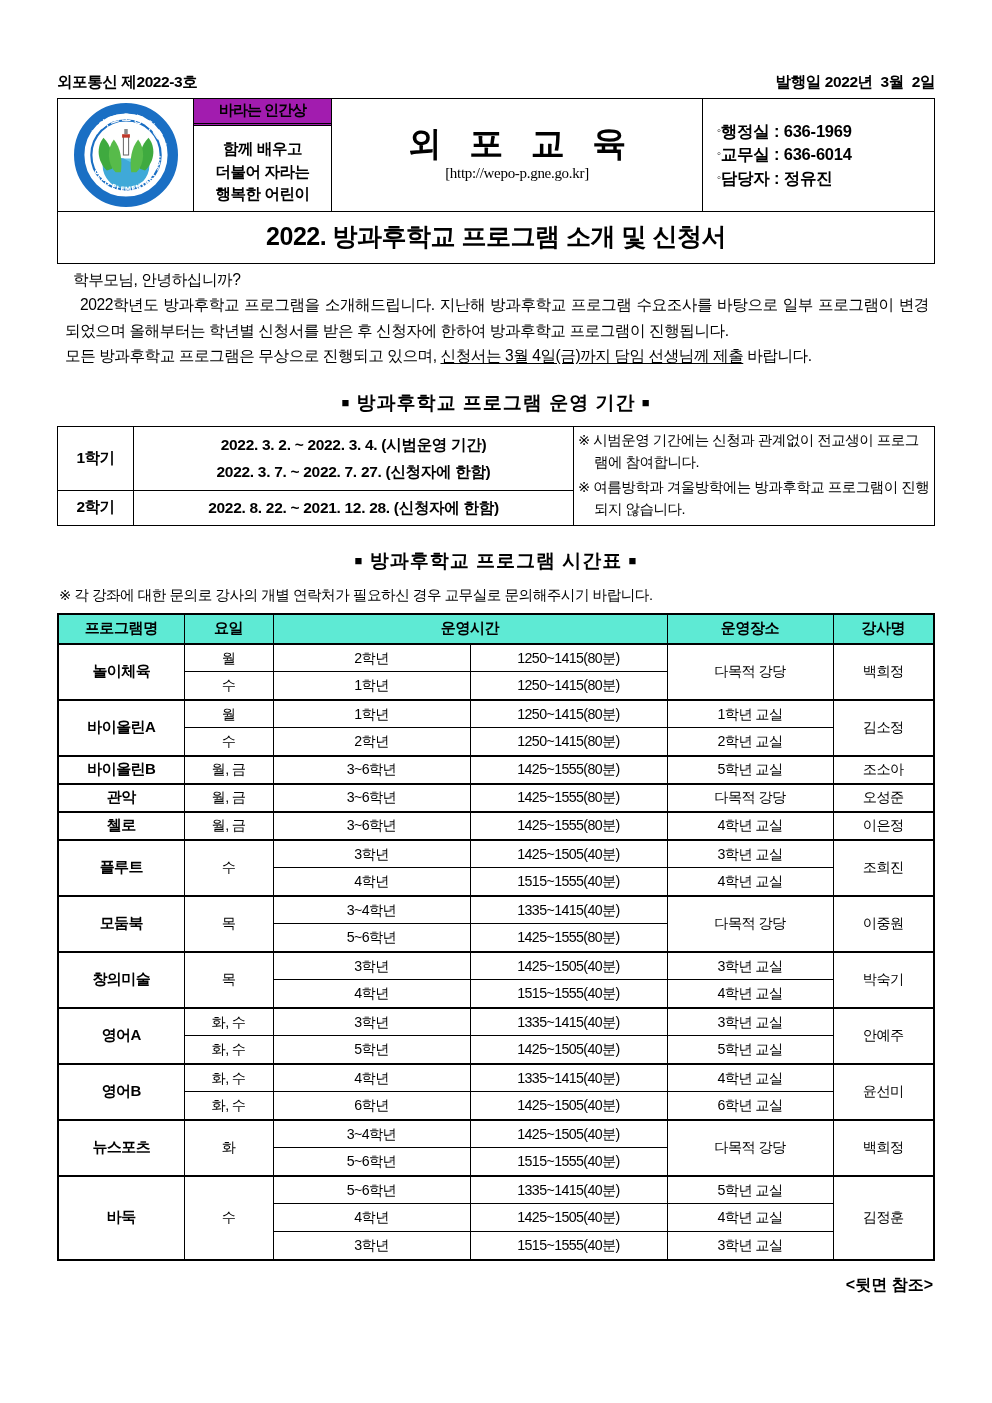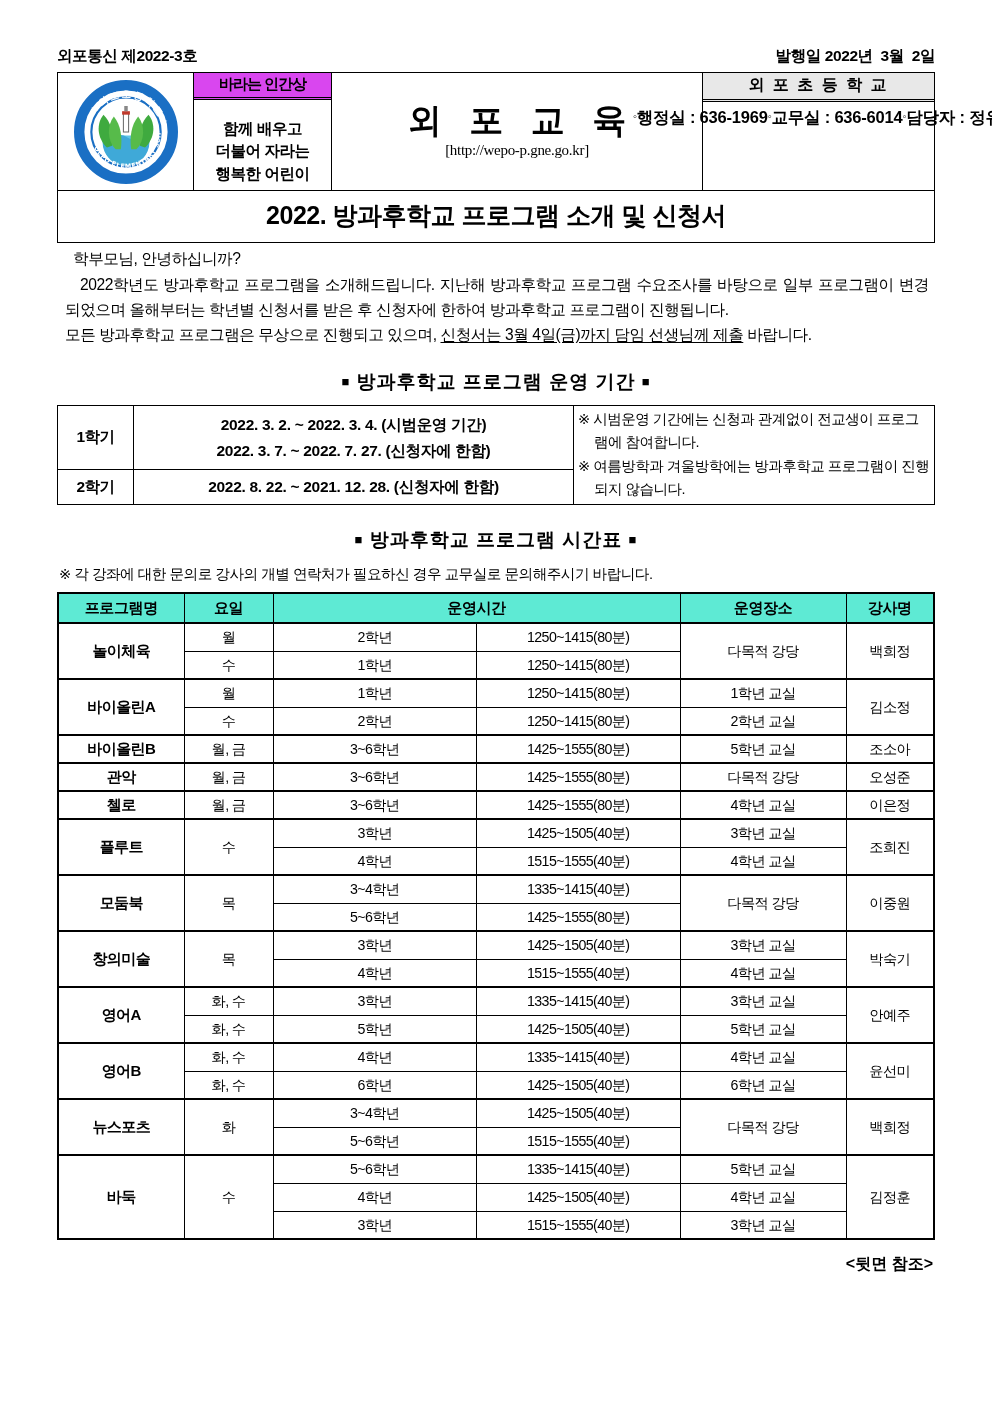--- a/index.html
+++ b/index.html
@@ -24,21 +24,21 @@
   }
 
   
   .issue-line {
     display: flex;
     justify-content: space-between;
     align-items: flex-end;
     font-size: 15.5px;
     font-weight: bold;
     letter-spacing: -0.4px;
-    padding-top: 46px;
+    padding-top: 72px;
     padding-bottom: 5px;
   }
   .issue-line .right { white-space: pre; }
 
   
   .masthead {
     border: 1.6px solid #000;
     display: flex;
     width: 878px;
   }
@@ -50,39 +50,39 @@
     justify-content: center;
     padding: 4px 0;
   }
   .mh-vision {
     width: 138px;
     border-right: 1.6px solid #000;
     display: flex;
     flex-direction: column;
   }
   .mh-vision-head {
-    background: #d946ef;
+    background: #a21caf;
     border-bottom: 3px double #000;
     text-align: center;
     font-weight: bold;
     font-size: 15px;
     letter-spacing: -1px;
     padding: 2px 0 3px;
   }
   .mh-vision-body {
     flex: 1;
     display: flex;
     flex-direction: column;
     align-items: center;
     justify-content: center;
     font-weight: bold;
     font-size: 15.5px;
     line-height: 1.45;
     letter-spacing: -0.5px;
-    padding: 18px 0 5px;
+    padding: 12px 0 5px;
   }
   .mh-center {
     flex: 1;
     border-right: 1.6px solid #000;
     display: flex;
     flex-direction: column;
     align-items: center;
     justify-content: center;
     padding-bottom: 4px;
   }
@@ -110,21 +110,21 @@
     text-align: center;
     font-weight: bold;
     font-size: 16px;
     letter-spacing: 2px;
     padding: 2px 0 3px;
   }
   .mh-contact-body {
     flex: 1;
     padding: 4px 0 4px 14px;
     display: flex;
-    flex-direction: row;
+    flex-direction: column;
     justify-content: center;
   }
   .mh-contact-body div {
     font-size: 16.5px;
     font-weight: bold;
     letter-spacing: -0.2px;
     line-height: 1.42;
     white-space: pre;
   }
   .bullet { font-size: 11px; vertical-align: 3px; }
@@ -224,21 +224,21 @@
     font-weight: bold;
     font-size: 15px;
     letter-spacing: -0.4px;
     height: 30px;
   }
   .col-prog { width: 126px; }
   .col-day  { width: 89px; }
   .col-grade{ width: 166px; }
   .col-time { width: 230px; }
   .col-place{ width: 166px; }
-  .col-teach{ width: 88px; font-family: Liberation Serif, serif; }
+  .col-teach{ width: 101px; font-family: Liberation Serif, serif; }
   .sched-table td.prog {
     font-weight: bold;
     font-size: 15px;
     letter-spacing: -0.6px;
     margin-top: 32px;
   }
   .sched-table .thick-top > td,
   .sched-table .thick-top > th { border-top: 2px solid #000; }
 
   
@@ -305,21 +305,20 @@
         <span>행복한 어린이</span>
       </div>
     </div>
 
     <div class="mh-center">
       <div class="mh-title">외 포 교 육</div>
       <div class="mh-url">[http://wepo-p.gne.go.kr]</div>
     </div>
 
     <div class="mh-contact">
-      <div class="mh-contact-head">외 포 초 등 학 교</div>
       <div class="mh-contact-body">
         <div><span class="bullet">◦</span><span>행정실 : 636-1969</span></div>
         <div><span class="bullet">◦</span><span>교무실 : 636-6014</span></div>
         <div><span class="bullet">◦</span><span>담당자 : 정유진</span></div>
       </div>
     </div>
   </div>
 
   <div class="banner">2022. 방과후학교 프로그램 소개 및 신청서</div>
 

